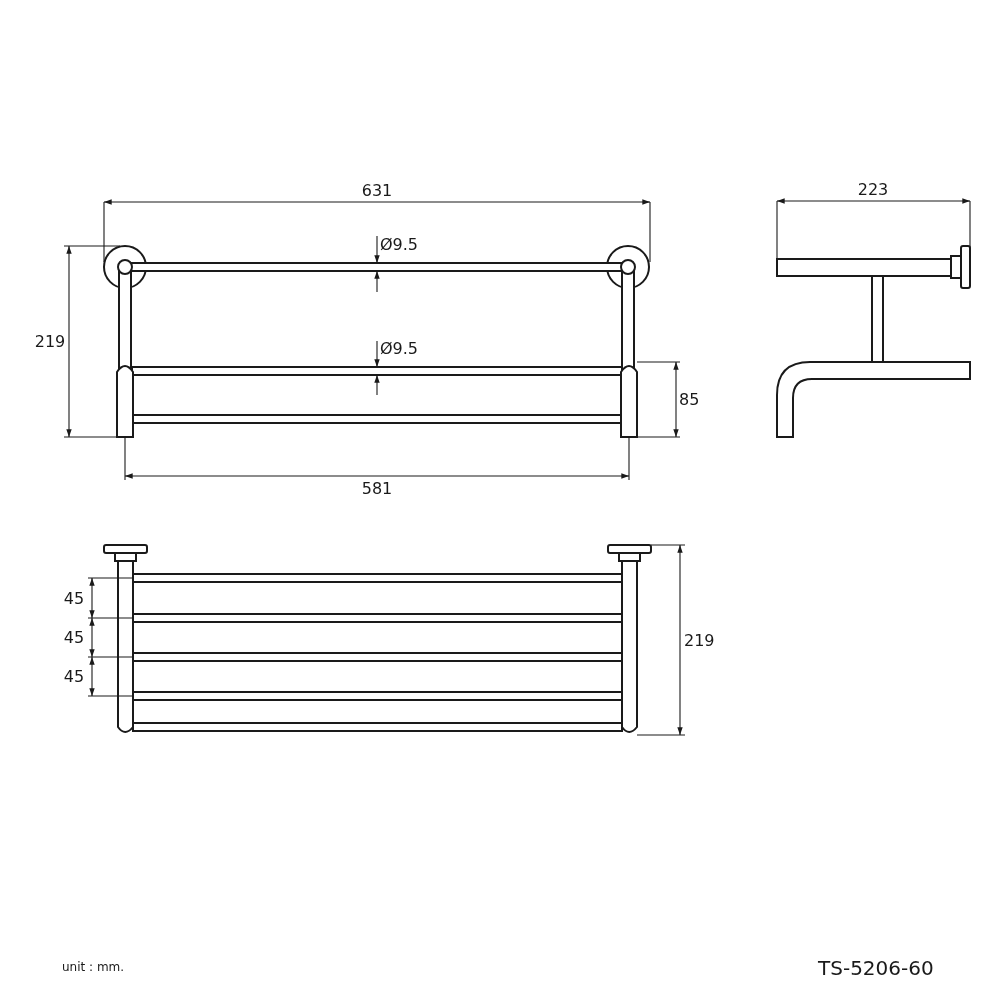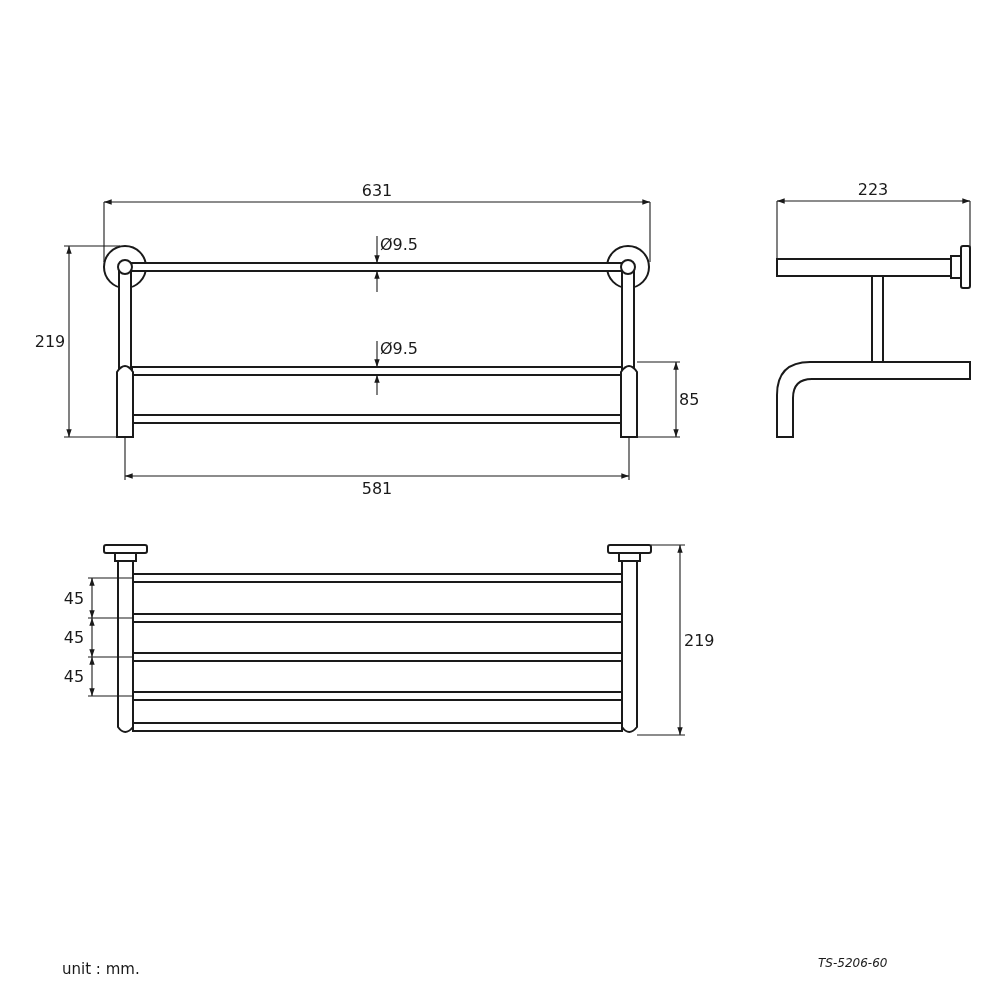--- a/index.html
+++ b/index.html
@@ -2,22 +2,22 @@
 <html><head>
 <meta charset="utf-8">
 <style>
   html, body { margin: 0; padding: 0; background: #ffffff; }
   body { width: 1000px; height: 1000px; position: relative; overflow: hidden; font-family: "DejaVu Sans", sans-serif; }
   svg { position: absolute; left: 0; top: 0; }
   .thin { stroke: #1a1a1a; stroke-width: 1.1; fill: none; }
   .part { stroke: #1a1a1a; stroke-width: 2; fill: #ffffff; }
   .dimtxt { font-family: "DejaVu Sans", sans-serif; font-size: 16px; fill: #1a1a1a; }
   .footer { position: absolute; color: #1a1a1a; }
-  .unit { left: 62px; top: 960px; font-family: "DejaVu Sans", sans-serif; font-size: 15px; }
-  .model { left: 818px; top: 956px; font-family: "DejaVu Sans", sans-serif; font-size: 12px; font-style: italic; }
+  .unit { left: 62px; top: 960px; font-family: "DejaVu Sans", sans-serif; font-size: 12px; }
+  .model { left: 818px; top: 956px; font-family: "DejaVu Sans", sans-serif; font-size: 20px; }
 </style>
 </head>
 <body>
 
 <svg width="1000" height="1000" viewBox="0 0 1000 1000">
   <defs>
     <marker id="arr" viewBox="0 0 10 10" refX="10" refY="5" markerWidth="9" markerHeight="7" orient="auto-start-reverse">
       <path d="M0,1.5 L10,5 L0,8.5 z" fill="#1a1a1a"></path>
     </marker>
   </defs>

